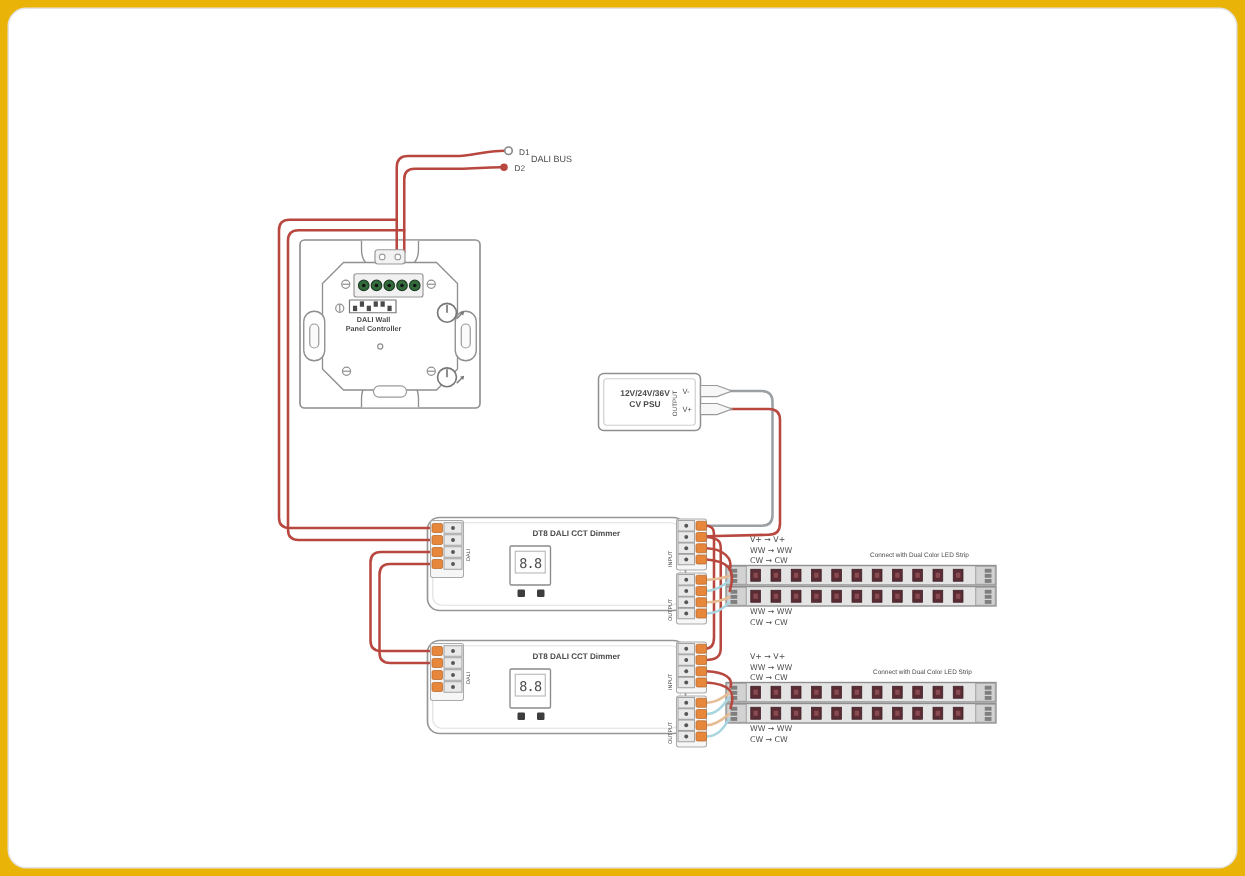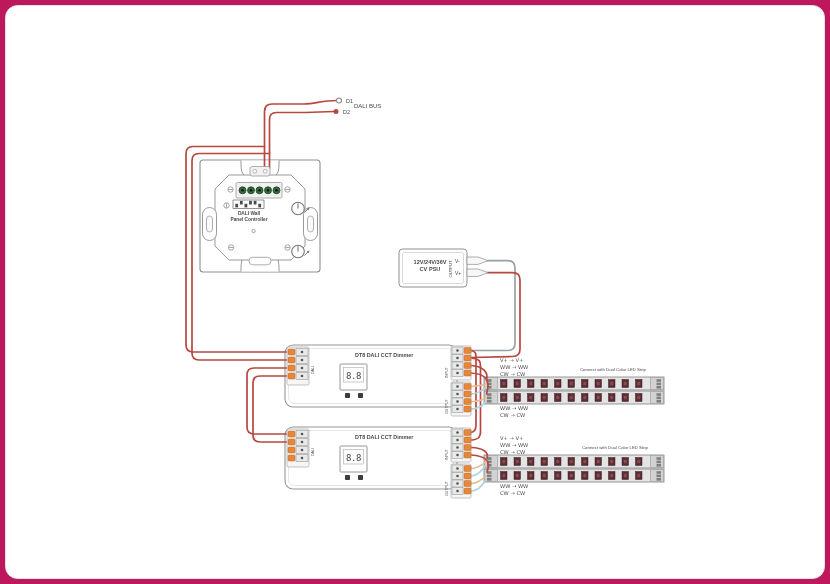--- a/index.html
+++ b/index.html
@@ -1,16 +1,16 @@
 <!DOCTYPE html>
 <html><head>
 <meta charset="utf-8">
 <style>
   html,body{margin:0;padding:0;background:#fff;}
-  .stage{position:relative;width:830px;height:584px;background:#be185d;overflow:hidden;
+  .stage{position:relative;width:830px;height:584px;background:#eab308;overflow:hidden;
          font-family:"Liberation Sans",sans-serif;}
   svg{position:absolute;left:0;top:0;}
   text{font-family:"Liberation Sans",sans-serif;fill:#4a4a4a;}
   .arrowtxt{font-family:"DejaVu Sans",sans-serif;}
   .mono{font-family:"DejaVu Sans Mono",monospace;}
 </style>
 </head>
 <body>
 
 <div class="stage">

